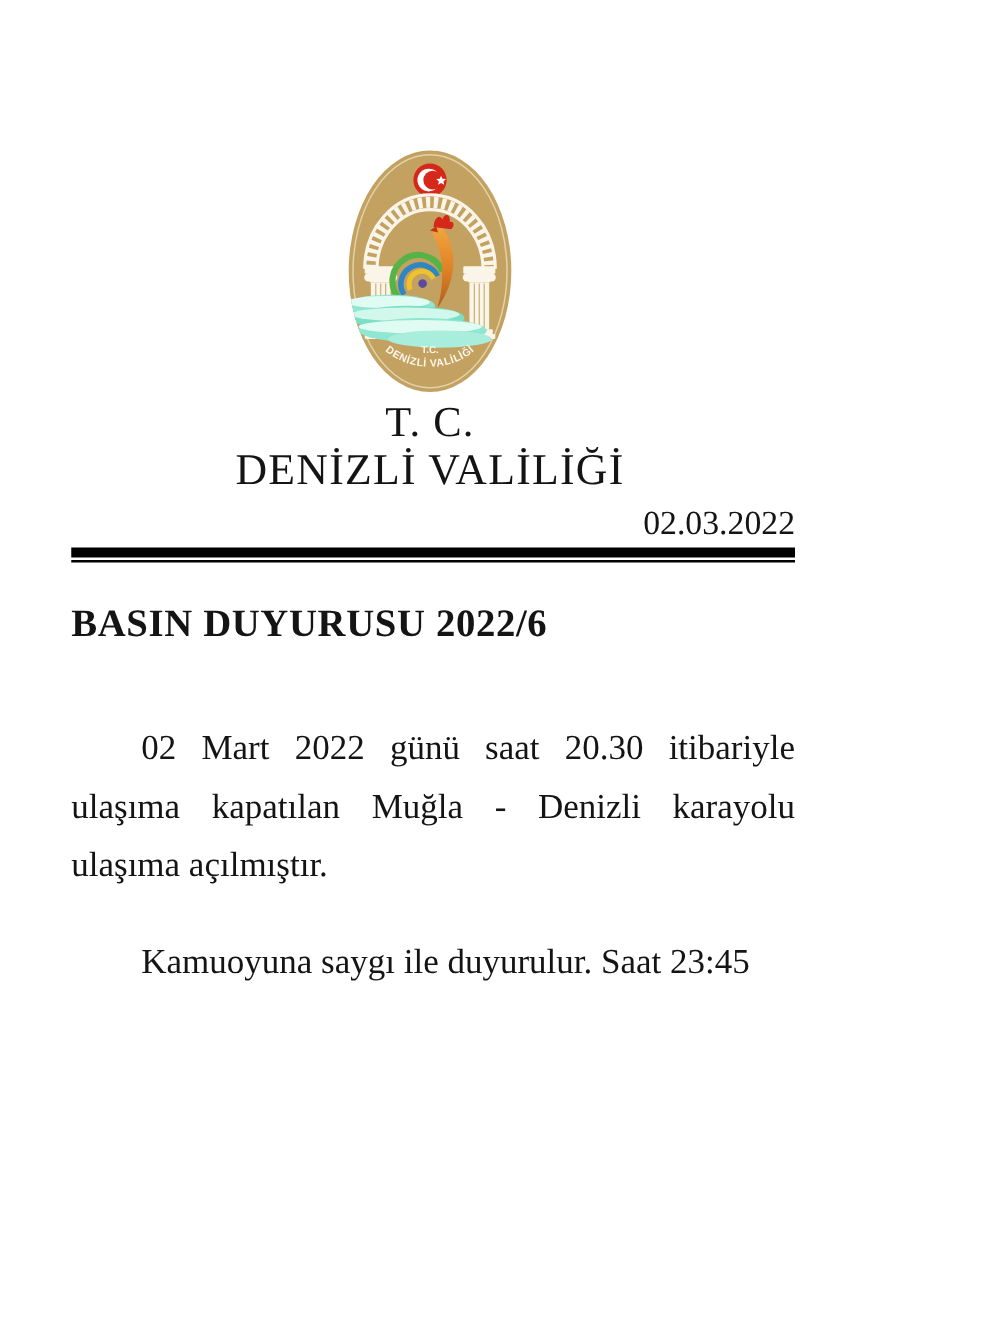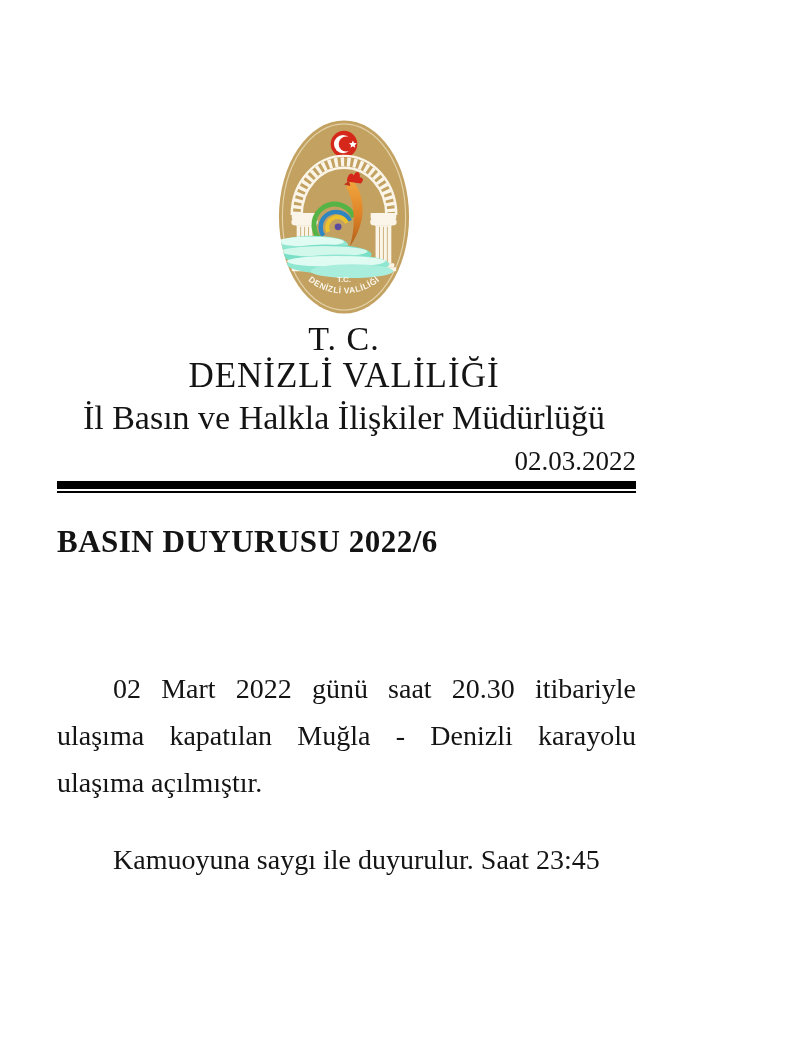--- a/index.html
+++ b/index.html
@@ -22,21 +22,21 @@
 
   .date-line { text-align:right; font-size:27px; line-height:28px; margin-top:8px; }
 
   .rule { margin-top:6px; }
   .rule .thick { height:8px; background:#000; }
   .rule .thin  { height:2px; background:#000; margin-top:2px; }
 
   .doc-title { font-weight:bold; font-size:31px; line-height:34px; margin-top:32px; letter-spacing:0.5px; }
 
   .para { font-size:28px; line-height:47px; text-align:justify; text-indent:56px; }
-  .para1 { margin-top:106px; }
+  .para1 { margin-top:59px; }
   .para2 { margin-top:30px; text-align:left; }
 </style>
 </head>
 <body>
 
 <div class="page">
 
   <div class="logo-wrap">
     <svg width="138" height="198" viewBox="0 0 140 200">
       <defs>
@@ -116,21 +116,20 @@
       <path id="sealArc" d="M 24 152 A 50 42 0 0 0 116 152" fill="none"></path>
       <text font-size="8.5" font-weight="bold" fill="#FBF7EC" letter-spacing="0.5" text-anchor="middle" font-family="Liberation Sans, sans-serif">
         <textPath href="#sealArc" startOffset="50%">DENİZLİ VALİLİĞİ</textPath>
       </text>
     </svg>
   </div>
 
   <div class="header">
     <div class="h-tc">T. C.</div>
     <div class="h-org">DENİZLİ VALİLİĞİ</div>
-    <div class="h-dept">İl Basın ve Halkla İlişkiler Müdürlüğü</div>
   </div>
 
   <div class="content">
     <div class="date-line">02.03.2022</div>
 
     <div class="rule">
       <div class="thick"></div>
       <div class="thin"></div>
     </div>
 

